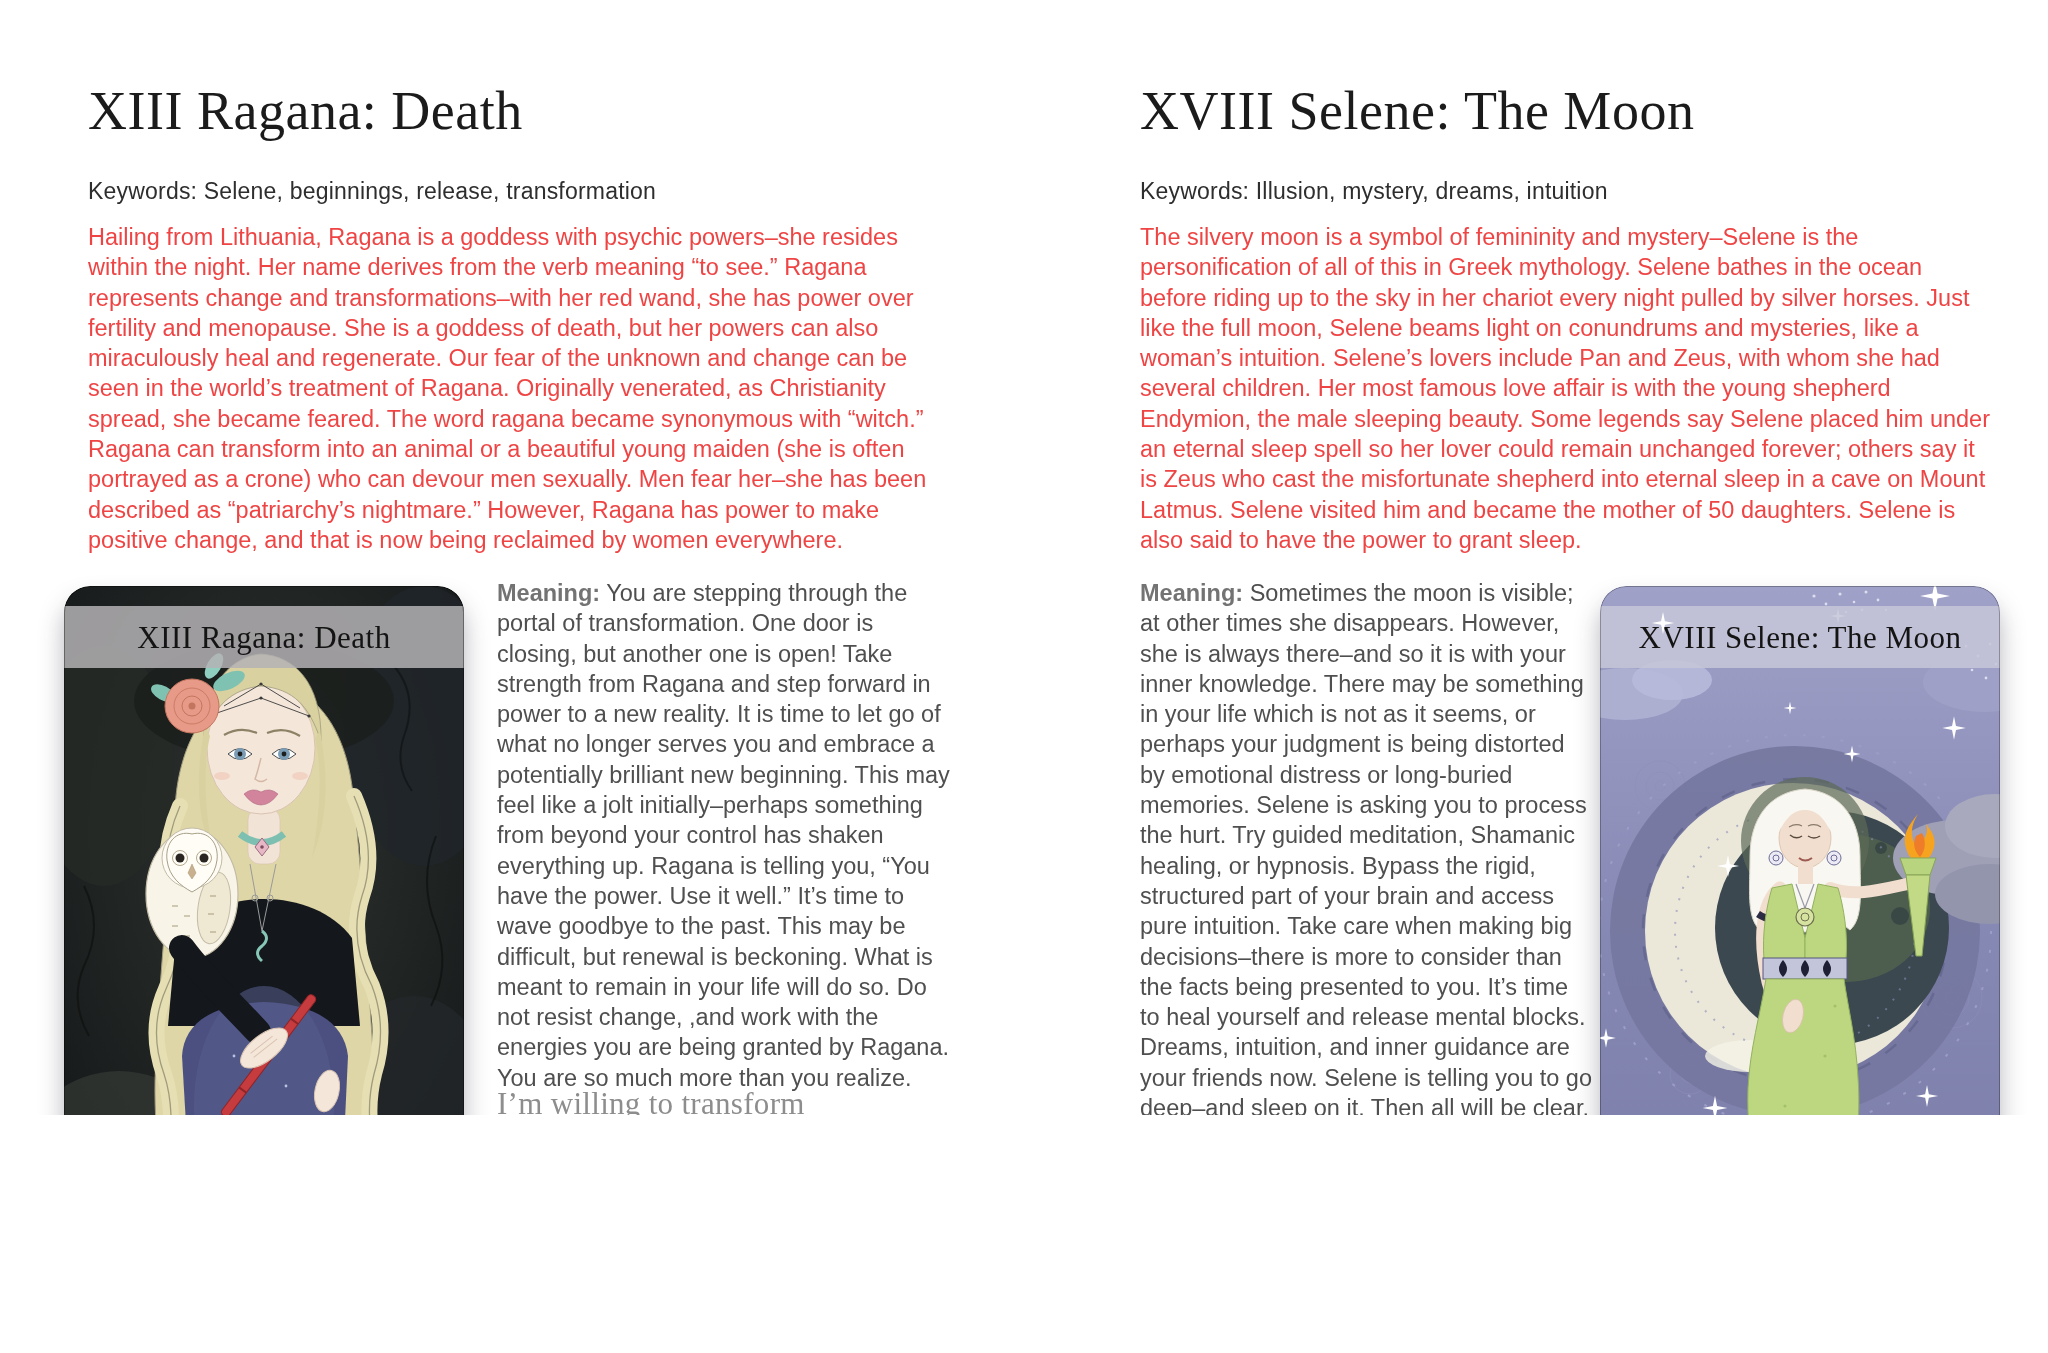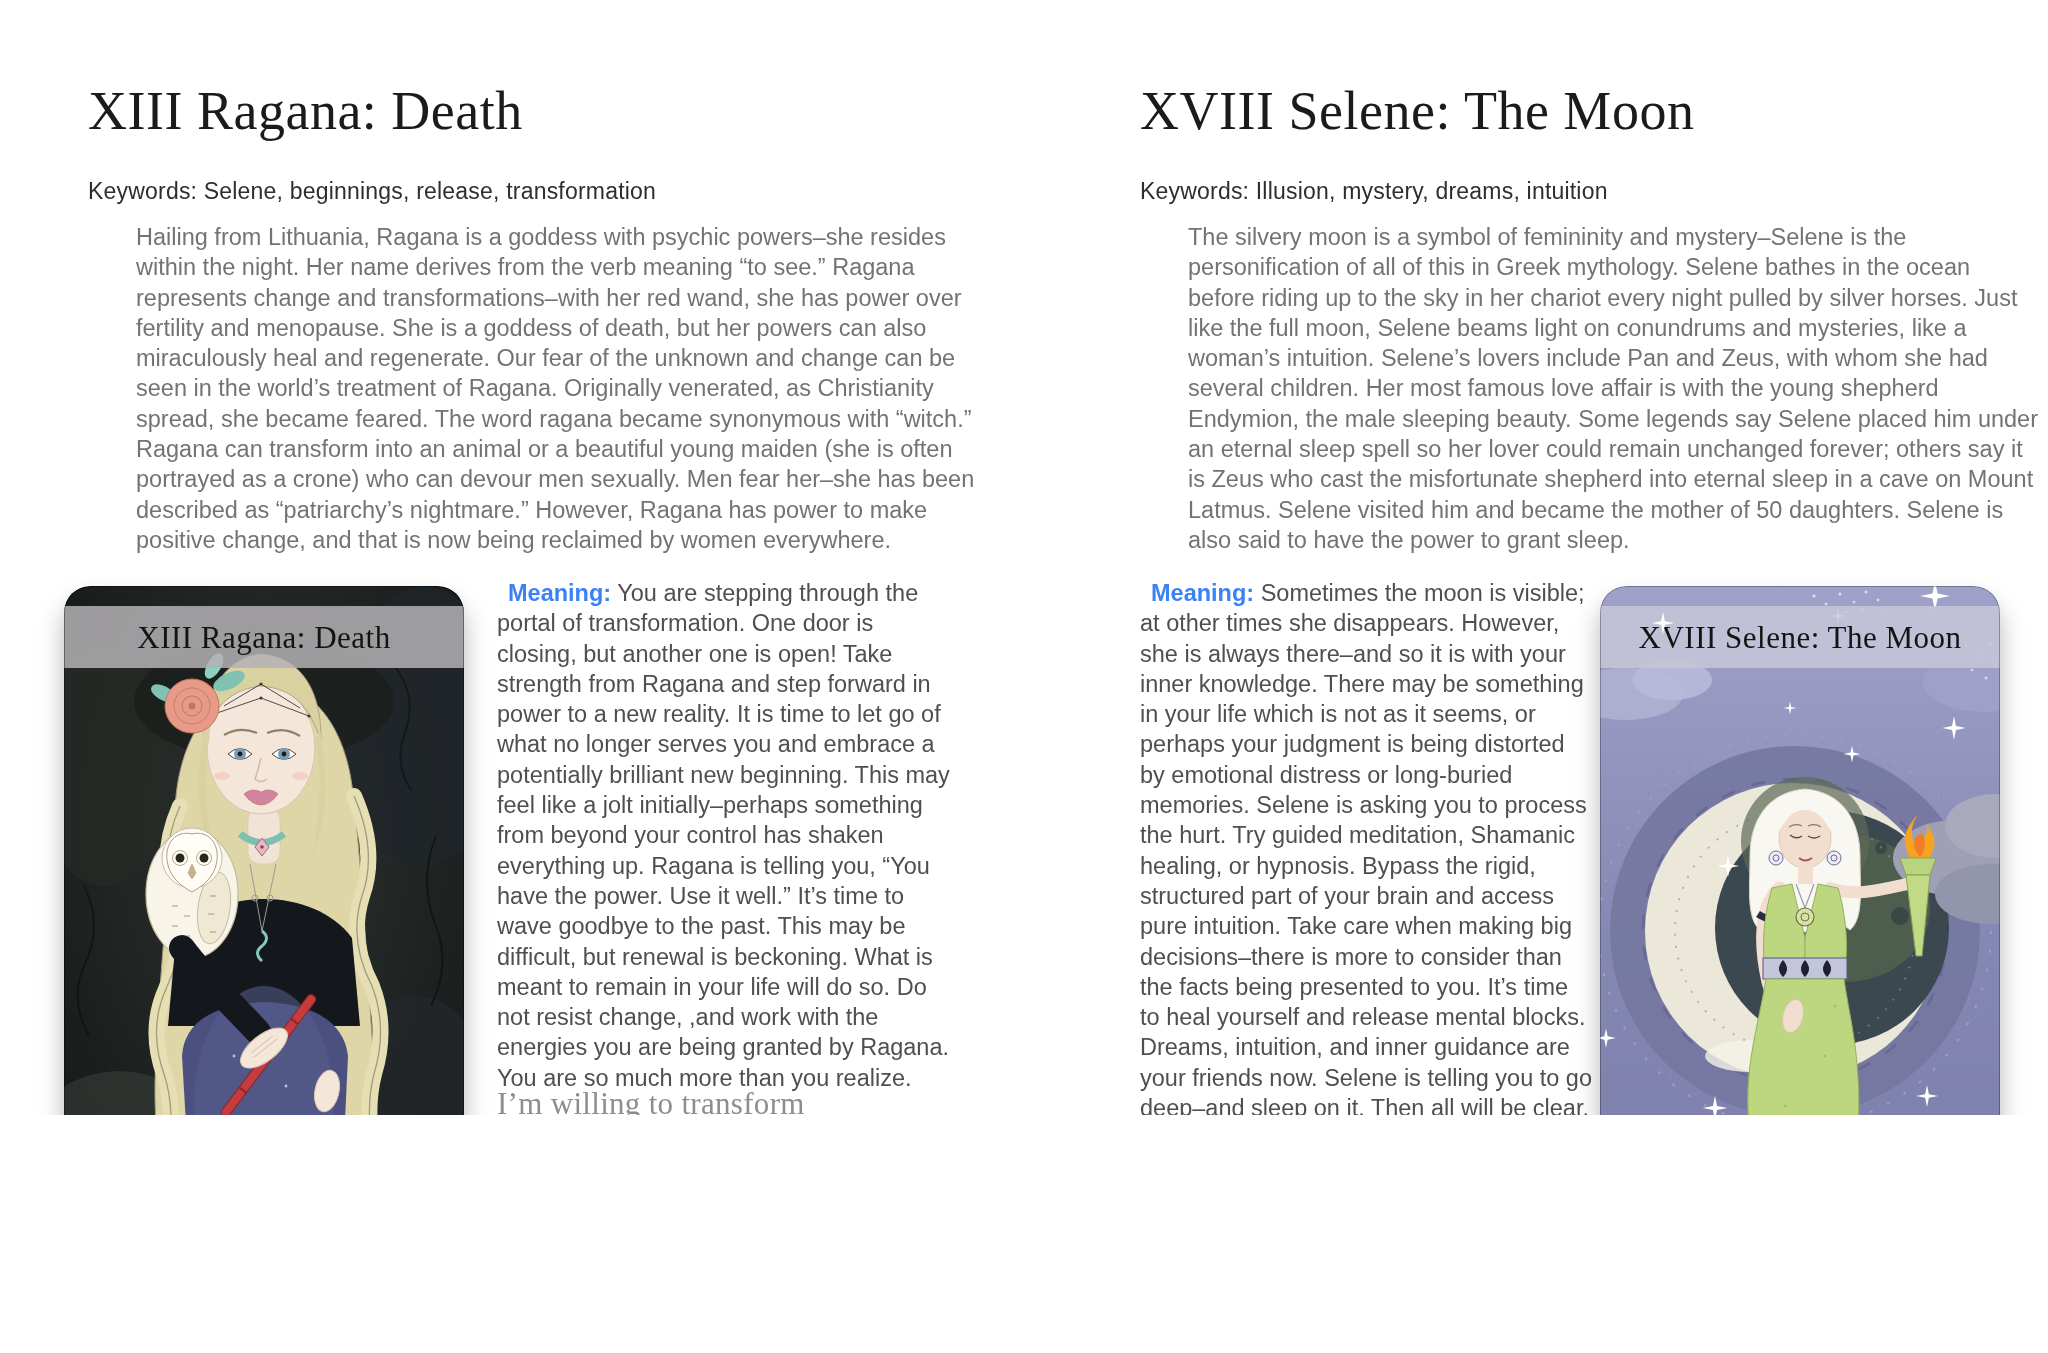--- a/index.html
+++ b/index.html
@@ -5,23 +5,23 @@
   html,body{margin:0;padding:0;background:#ffffff;}
   .spread{
     position:relative;width:2048px;height:1115px;background:#ffffff;overflow:hidden;
     font-family:"Liberation Sans","DejaVu Sans",sans-serif;color:#4e4e4e;
   }
   .title{
     position:absolute;font-family:"Liberation Serif","DejaVu Serif",serif;
     font-weight:400;font-size:54px;line-height:1.1;color:#1b1b1b;letter-spacing:0.5px;white-space:nowrap;
   }
   .keywords{position:absolute;font-size:23px;color:#2e2e2e;letter-spacing:0.2px;white-space:nowrap;}
-  .intro{position:absolute;font-size:23.5px;line-height:30.3px;color:#737373;margin-left:48px;}
+  .intro{position:absolute;font-size:23.5px;line-height:30.3px;color:#ef4444;}
   .meaning{position:absolute;font-size:23.5px;line-height:30.3px;color:#4f4f4f;}
-  .mlabel{font-weight:bold;color:#3b82f6;margin-left:11px;}
+  .mlabel{font-weight:bold;color:#737373;}
   .affirmation{
     position:absolute;font-family:"Liberation Serif","DejaVu Serif",serif;
     font-size:31px;line-height:40px;color:#8d8d8d;letter-spacing:0.3px;
   }
   .footer{position:absolute;top:1284px;font-size:23px;color:#3a3a3a;}
   .footer .pagenum{
     font-family:"Liberation Serif","DejaVu Serif",serif;font-size:27px;color:#2c2c2c;
   }
   .footer .gap{display:inline-block;width:10px;}
   .footer-right{left:1140px;width:850px;text-align:right;}

